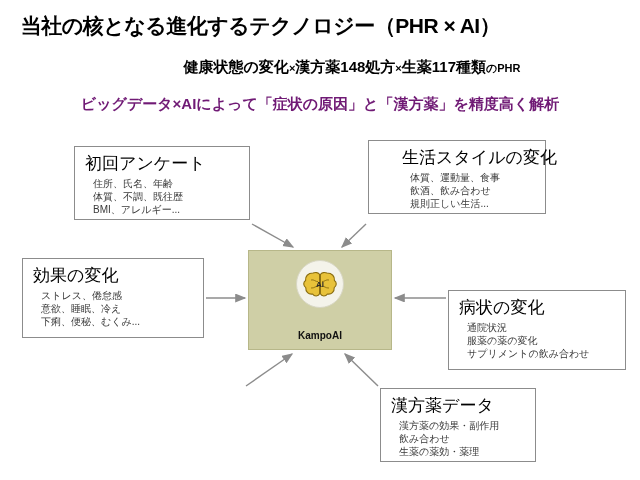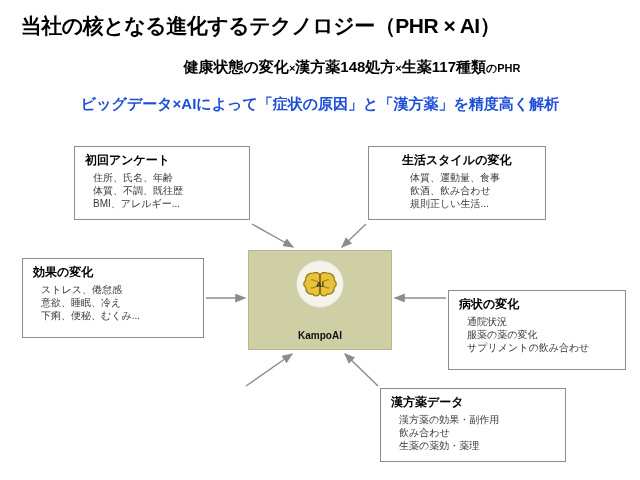--- a/index.html
+++ b/index.html
@@ -48,55 +48,55 @@
     font-weight: bold;
   }
   .subtitle-2 {
     position: absolute;
     top: 95px;
     left: 0;
     width: 640px;
     text-align: center;
     font-size: 15px;
     font-weight: bold;
-    color: #1d4ed8;
+    color: #701a75;
   }
 
   
   .box {
     position: absolute;
     background: #ffffff;
     border: 1px solid #8c8c8c;
     box-sizing: border-box;
     padding: 5px 8px 6px 10px;
   }
   .box .box-title {
-    font-size: 12px;
-    font-weight: bold;
+    font-size: 17px;
+    font-weight: normal;
     color: #000000;
     margin-bottom: 2px;
     white-space: nowrap;
   }
   .box .box-lines {
     font-size: 10px;
     line-height: 13px;
     color: #3a3a3a;
     padding-left: 8px;
   }
   .box .box-lines div {
     white-space: nowrap;
   }
 
   
   #box-initial-survey { left: 74px;  top: 146px; width: 176px; height: 74px; }
-  #box-lifestyle      { left: 368px; top: 146px; width: 178px; height: 74px; padding-left: 33px; }
+  #box-lifestyle      { left: 368px; top: 140px; width: 178px; height: 74px; padding-left: 33px; }
   #box-effect         { left: 22px;  top: 258px; width: 182px; height: 80px; }
   #box-condition      { left: 448px; top: 258px; width: 178px; height: 80px; margin-top: 32px; }
   #box-side-effect    { left: 74px;  top: 388px; width: 168px; height: 74px; }
-  #box-kampo-data     { left: 380px; top: 388px; width: 186px; height: 74px; }
+  #box-kampo-data     { left: 380px; top: 388px; width: 156px; height: 74px; }
 
   
   #center-node {
     position: absolute;
     left: 248px;
     top: 250px;
     width: 144px;
     height: 100px;
     background: #cfcfa6;
     border: 1px solid #b7b789;

